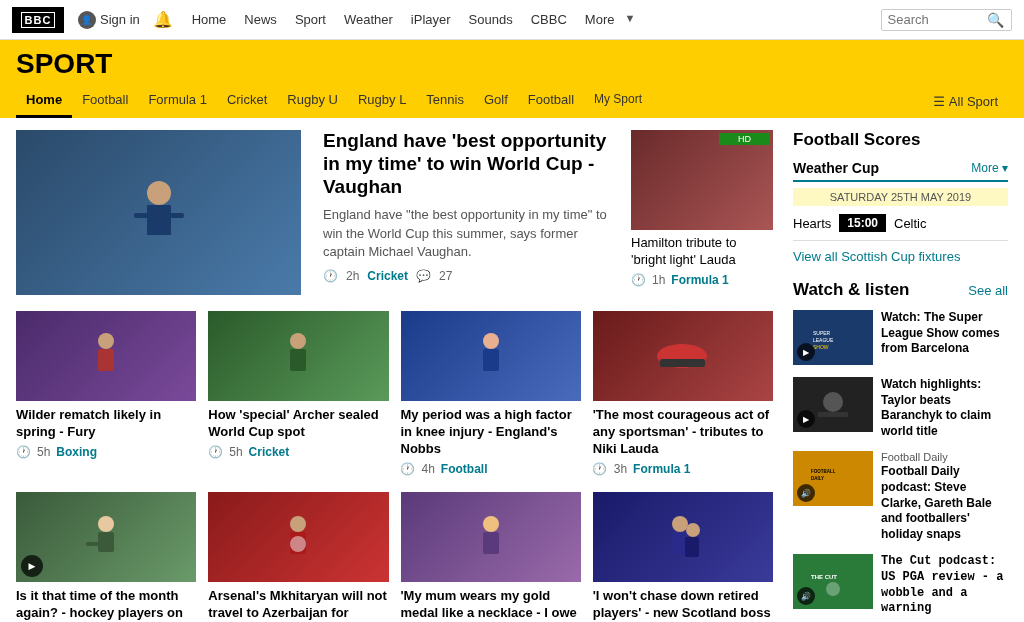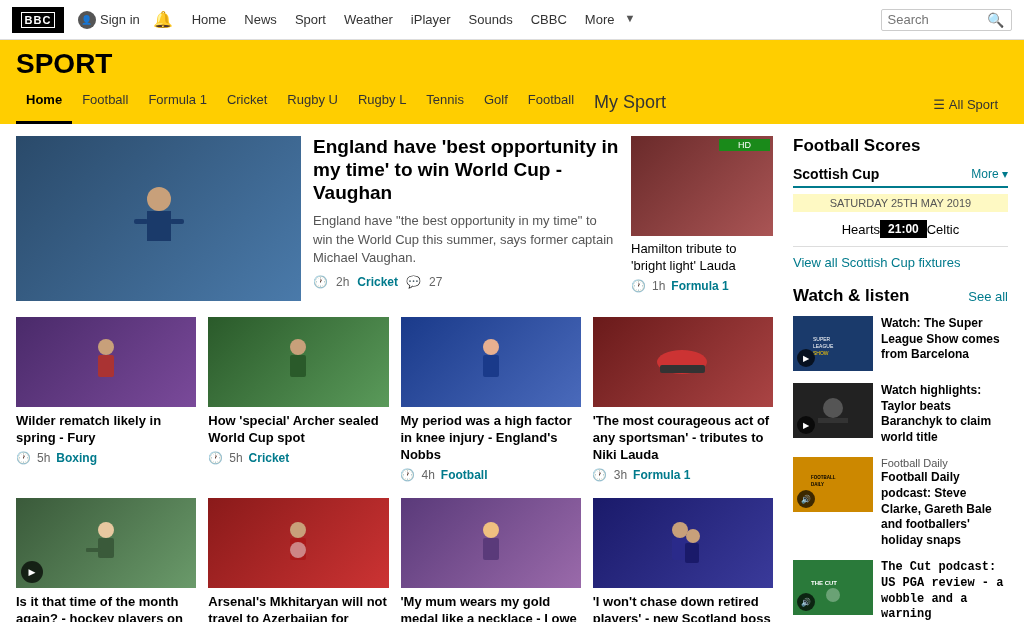--- a/index.html
+++ b/index.html
@@ -50,34 +50,34 @@
     <div style="display:flex;gap:0;flex:1;">
       <a style="font-size:13px;color:#000;text-decoration:none;padding:8px 10px;border-bottom:3px solid #000;font-weight:bold;cursor:pointer;">Home</a>
       <a style="font-size:13px;color:#333;text-decoration:none;padding:8px 10px;border-bottom:3px solid transparent;cursor:pointer;">Football</a>
       <a style="font-size:13px;color:#333;text-decoration:none;padding:8px 10px;border-bottom:3px solid transparent;cursor:pointer;">Formula 1</a>
       <a style="font-size:13px;color:#333;text-decoration:none;padding:8px 10px;border-bottom:3px solid transparent;cursor:pointer;">Cricket</a>
       <a style="font-size:13px;color:#333;text-decoration:none;padding:8px 10px;border-bottom:3px solid transparent;cursor:pointer;">Rugby U</a>
       <a style="font-size:13px;color:#333;text-decoration:none;padding:8px 10px;border-bottom:3px solid transparent;cursor:pointer;">Rugby L</a>
       <a style="font-size:13px;color:#333;text-decoration:none;padding:8px 10px;border-bottom:3px solid transparent;cursor:pointer;">Tennis</a>
       <a style="font-size:13px;color:#333;text-decoration:none;padding:8px 10px;border-bottom:3px solid transparent;cursor:pointer;">Golf</a>
       <a style="font-size:13px;color:#333;text-decoration:none;padding:8px 10px;border-bottom:3px solid transparent;cursor:pointer;">Football</a>
-      <a style="font-size:18px;color:#333;text-decoration:none;padding:8px 10px;border-bottom:3px solid transparent;cursor:pointer;text-align:right;">My Sport</a>
+      <a style="font-size:12px;color:#333;text-decoration:none;padding:8px 10px;border-bottom:3px solid transparent;cursor:pointer;text-align:right;">My Sport</a>
     </div>
     <div style="font-size:13px;color:#333;cursor:pointer;padding:8px 10px;display:flex;align-items:center;gap:4px;">
       <span style="font-size:13px;">☰</span>
       <span>All Sport</span>
     </div>
   </nav>
 </div>
 
 <div style="display:flex;padding:12px 16px;gap:20px;max-width:1024px;margin:0 auto;">
 
   <div style="flex:1;min-width:0;">
 
-    <div style="display:flex;gap:12px;margin-bottom:16px;">
+    <div style="display:flex;gap:22px;margin-bottom:16px;">
       <div style="width:285px;flex-shrink:0;">
         <div style="width:285px;height:165px;background:linear-gradient(135deg,#2a4a6a,#4a7aaa);display:flex;align-items:center;justify-content:center;">
           <svg width="80" height="80" viewBox="0 0 80 80">
               <circle cx="40" cy="20" r="12" fill="#c8a07a"></circle>
               <rect x="28" y="32" width="24" height="30" fill="#1a3a6a"></rect>
               <rect x="15" y="40" width="14" height="5" fill="#1a3a6a" rx="2"></rect>
               <rect x="51" y="40" width="14" height="5" fill="#1a3a6a" rx="2"></rect>
             </svg>
         </div>
       </div>
@@ -213,29 +213,29 @@
     </div>
 
   </div>
 
   <div style="width:215px;flex-shrink:0;">
 
     <div style="margin-bottom:16px;">
       <h2 style="font-size:17px;font-weight:bold;color:#000;margin-bottom:10px;">Football Scores</h2>
 
       <div style="display:flex;justify-content:space-between;align-items:center;border-bottom:2px solid #007A8C;padding-bottom:4px;margin-bottom:6px;">
-        <span style="font-size:14px;font-weight:bold;color:#000;">Scottish Cup</span>
+        <span style="font-size:14px;font-weight:bold;color:#000;">Weather Cup</span>
         <a style="font-size:12px;color:#007A8C;cursor:pointer;text-decoration:none;">More ▾</a>
       </div>
 
       <div style="font-size:11px;color:#555;background:#fef9c3;padding:3px 6px;margin-bottom:8px;text-align:center;">SATURDAY 25TH MAY 2019</div>
 
-      <div style="display:flex;align-items:center;justify-content:center;font-size:13px;margin-bottom:8px;">
+      <div style="display:flex;align-items:center;gap:8px;font-size:13px;margin-bottom:8px;">
         <span style="color:#000;">Hearts</span>
-        <span style="background:#000;color:#fff;padding:2px 8px;font-size:12px;font-weight:bold;">21:00</span>
+        <span style="background:#000;color:#fff;padding:2px 8px;font-size:12px;font-weight:bold;">15:00</span>
         <span style="color:#000;">Celtic</span>
       </div>
 
       <div style="border-top:1px solid #ddd;padding-top:8px;">
         <a style="font-size:13px;color:#007A8C;cursor:pointer;text-decoration:none;">View all Scottish Cup fixtures</a>
       </div>
     </div>
 
     <div>
       <div style="display:flex;justify-content:space-between;align-items:center;margin-bottom:10px;">

